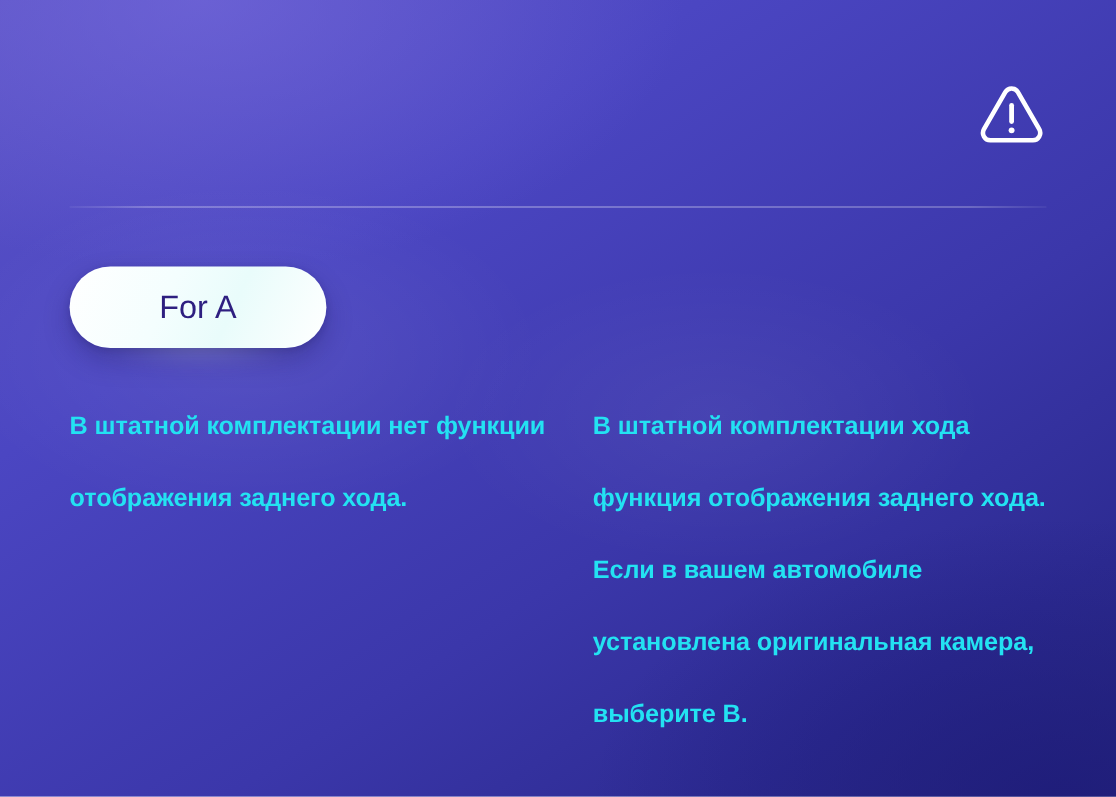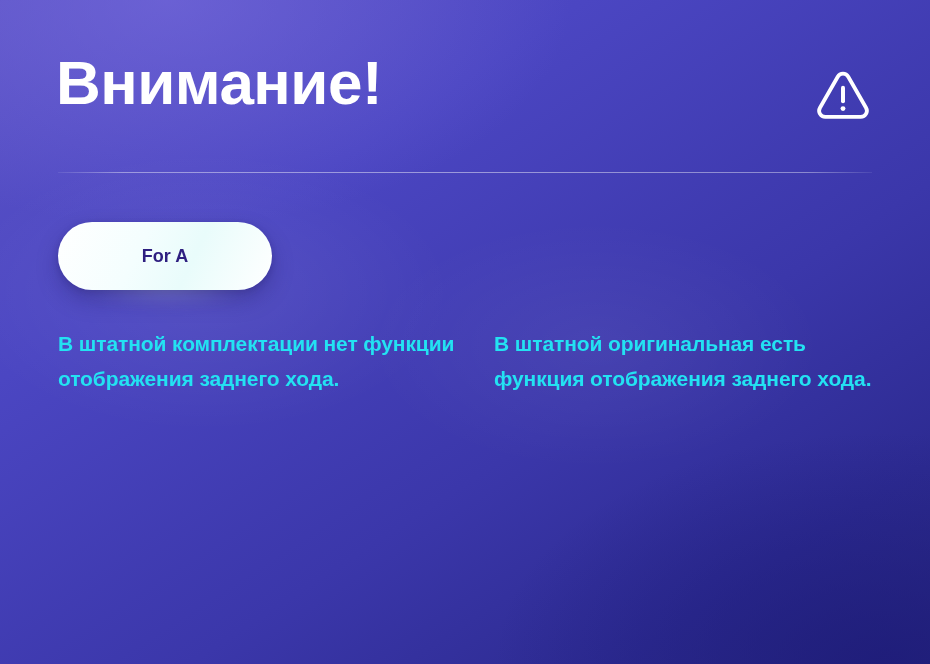--- a/index.html
+++ b/index.html
@@ -113,48 +113,47 @@
     border-radius: 34px;
     background: linear-gradient(115deg, #FFFFFF 0%, #F4FEFE 38%, #E9FCFB 62%, #FFFFFF 100%);
     box-shadow: 0 10px 22px rgba(20,16,80,0.28),
                 0 2px 6px rgba(20,16,80,0.18);
     display: flex;
     align-items: center;
     justify-content: center;
     cursor: pointer;
   }
   .pill-label {
-    font-size: 18px;
-    font-weight: 700;
+    font-size: 27px;
+    font-weight: 400;
     color: #2E1F80;
     letter-spacing: 0px;
     line-height: 1;
   }
 
   .body-text {
     position: absolute;
     left: 0;
     top: 108px;
     width: 400px;
     font-size: 21px;
     font-weight: 700;
     color: #23E2F2;
-    line-height: 35px;
+    line-height: 60px;
     letter-spacing: -0.1px;
   }
   .body-text p { margin: 0; }
 </style>
 </head>
 <body>
 
 <div class="banner">
 
   <div class="sheen"></div>
 
-  <div class="title">Внимание!</div>
 
   <div class="warn-icon">
     <svg viewBox="0 0 64 64" xmlns="http://www.w3.org/2000/svg">
       <path d="M32 8.5 C29.6 8.5 27.4 9.8 26.2 11.9 L6.6 46.0 C5.4 48.1 5.4 50.7 6.6 52.8 C7.8 54.9 10.0 56.2 12.4 56.2 L51.6 56.2 C54.0 56.2 56.2 54.9 57.4 52.8 C58.6 50.7 58.6 48.1 57.4 46.0 L37.8 11.9 C36.6 9.8 34.4 8.5 32 8.5 Z" fill="none" stroke="#FFFFFF" stroke-width="4.2" stroke-linejoin="round"></path>
       <line x1="32" y1="24" x2="32" y2="39" stroke="#FFFFFF" stroke-width="4.4" stroke-linecap="round"></line>
       <circle cx="32" cy="47" r="2.7" fill="#FFFFFF"></circle>
     </svg>
   </div>
 
   <div class="divider"></div>
@@ -168,18 +167,19 @@
           <span class="pill-label">For A</span>
         </div>
       </div>
       <div class="body-text">
         <p>В штатной комплектации нет функции отображения заднего хода.</p>
       </div>
     </div>
 
     <div class="col col-b">
       <div class="body-text">
-        <p>В штатной оригинальная есть функция отображения заднего хода.</p>
+        <p>В штатной комплектации хода функция отображения заднего хода.</p>
+        <p>Если в вашем автомобиле установлена оригинальная камера, выберите B.</p>
       </div>
     </div>
 
   </div>
 </div>
 
 </body></html>

